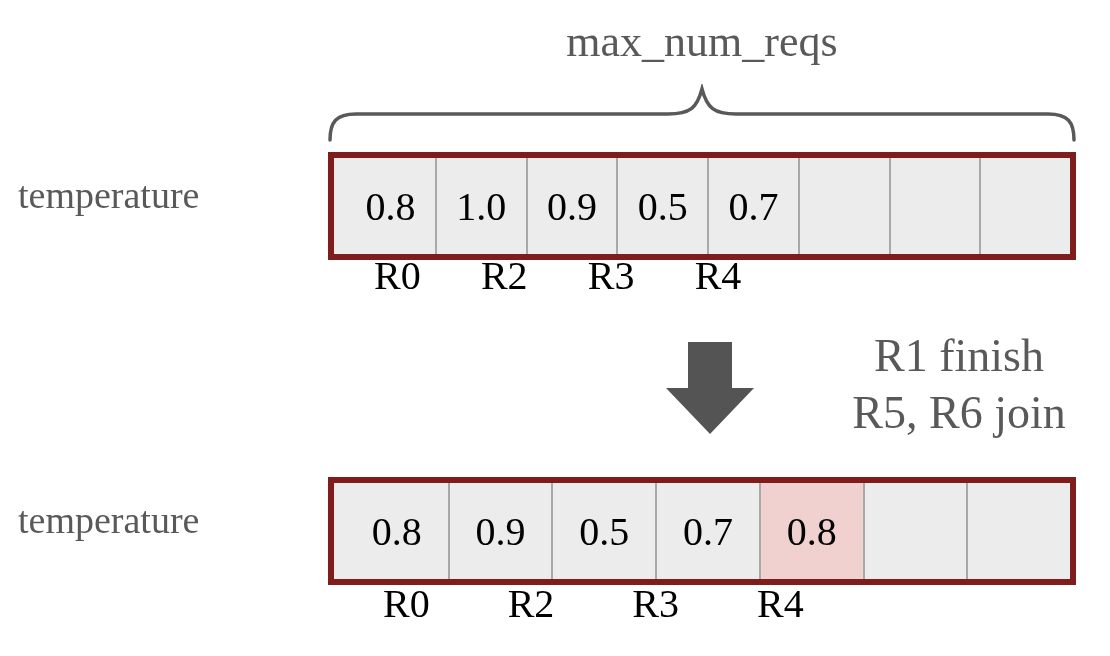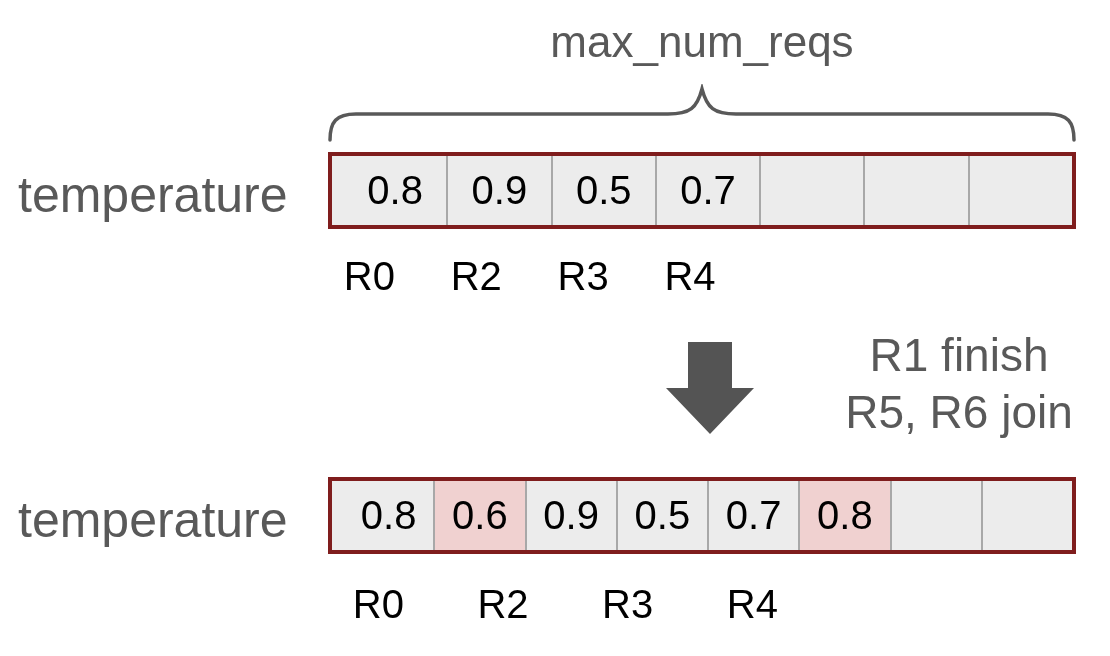--- a/index.html
+++ b/index.html
@@ -5,21 +5,21 @@
   html, body {
     margin: 0;
     padding: 0;
     background: #ffffff;
   }
   .canvas {
     position: relative;
     width: 1110px;
     height: 656px;
     background: #ffffff;
-    font-family: Liberation Sans, sans-serif;
+    font-family: Liberation Serif, serif;
     overflow: hidden;
   }
   .brace-title {
     position: absolute;
     left: 328px;
     top: 16px;
     width: 748px;
     text-align: center;
     font-size: 44px;
     line-height: 52px;
@@ -28,24 +28,24 @@
   }
   .brace {
     position: absolute;
     left: 328px;
     top: 84px;
   }
   .temp-table {
     position: absolute;
     left: 328px;
     width: 748px;
-    height: 77px;
+    height: 108px;
     display: flex;
     box-sizing: border-box;
-    border: 4px solid #7f1d1d;
+    border: 6px solid #7f1d1d;
     background: #ececec;
     padding-left: 12px;
   }
   .temp-table.row-1 { top: 152px; }
   .temp-table.row-2 { top: 477px; }
   .cell {
     flex: 1 1 0;
     display: flex;
     align-items: center;
     justify-content: center;
@@ -53,30 +53,30 @@
     color: #000000;
     background: #ececec;
     min-width: 0;
   }
   .cell + .cell { border-left: 2px solid #a8a8a8; }
   .cell[data-state="highlight"] { background: #f0d1d0; }
   .row-label {
     position: absolute;
     left: 18px;
     width: 300px;
-    font-size: 50px;
+    font-size: 38px;
     line-height: 58px;
     color: #595959;
     white-space: nowrap;
   }
   .row-label.row-1 { top: 166px; }
   .row-label.row-2 { top: 491px; }
   .rlabels {
     position: absolute;
-    left: 316px;
+    left: 344px;
     width: 748px;
     display: flex;
   }
   .rlabels.row-1 { top: 252px; }
   .rlabels.row-2 { top: 580px; }
   .rlabel {
     flex: 1 1 0;
     text-align: center;
     font-size: 40px;
     line-height: 48px;
@@ -108,20 +108,21 @@
   <div class="brace-title">max_num_reqs</div>
 
   <svg class="brace" width="748" height="58" viewBox="0 0 748 58" aria-hidden="true">
     <path d="M 2 56 C 2 38 8 30 28 30 L 340 30 C 362 30 369 24 374 5 C 379 24 386 30 408 30 L 720 30 C 740 30 746 38 746 56" fill="none" stroke="#595959" stroke-width="3.5" stroke-linecap="round"></path>
   </svg>
 
   <div class="row-label row-1">temperature</div>
 
   <div class="temp-table row-1">
     <div class="cell" data-state="normal">0.8</div>
+    <div class="cell" data-state="normal">1.0</div>
     <div class="cell" data-state="normal">0.9</div>
     <div class="cell" data-state="normal">0.5</div>
     <div class="cell" data-state="normal">0.7</div>
     <div class="cell" data-state="normal"></div>
     <div class="cell" data-state="normal"></div>
     <div class="cell" data-state="normal"></div>
   </div>
 
   <div class="rlabels row-1">
     <div class="rlabel">R0</div>
@@ -139,21 +140,20 @@
 
   <div class="transition-note">
     <div>R1 finish</div>
     <div>R5, R6 join</div>
   </div>
 
   <div class="row-label row-2">temperature</div>
 
   <div class="temp-table row-2">
     <div class="cell" data-state="normal">0.8</div>
-    <div class="cell" data-state="highlight">0.6</div>
     <div class="cell" data-state="normal">0.9</div>
     <div class="cell" data-state="normal">0.5</div>
     <div class="cell" data-state="normal">0.7</div>
     <div class="cell" data-state="highlight">0.8</div>
     <div class="cell" data-state="normal"></div>
     <div class="cell" data-state="normal"></div>
   </div>
 
   <div class="rlabels row-2">
     <div class="rlabel">R0</div>

